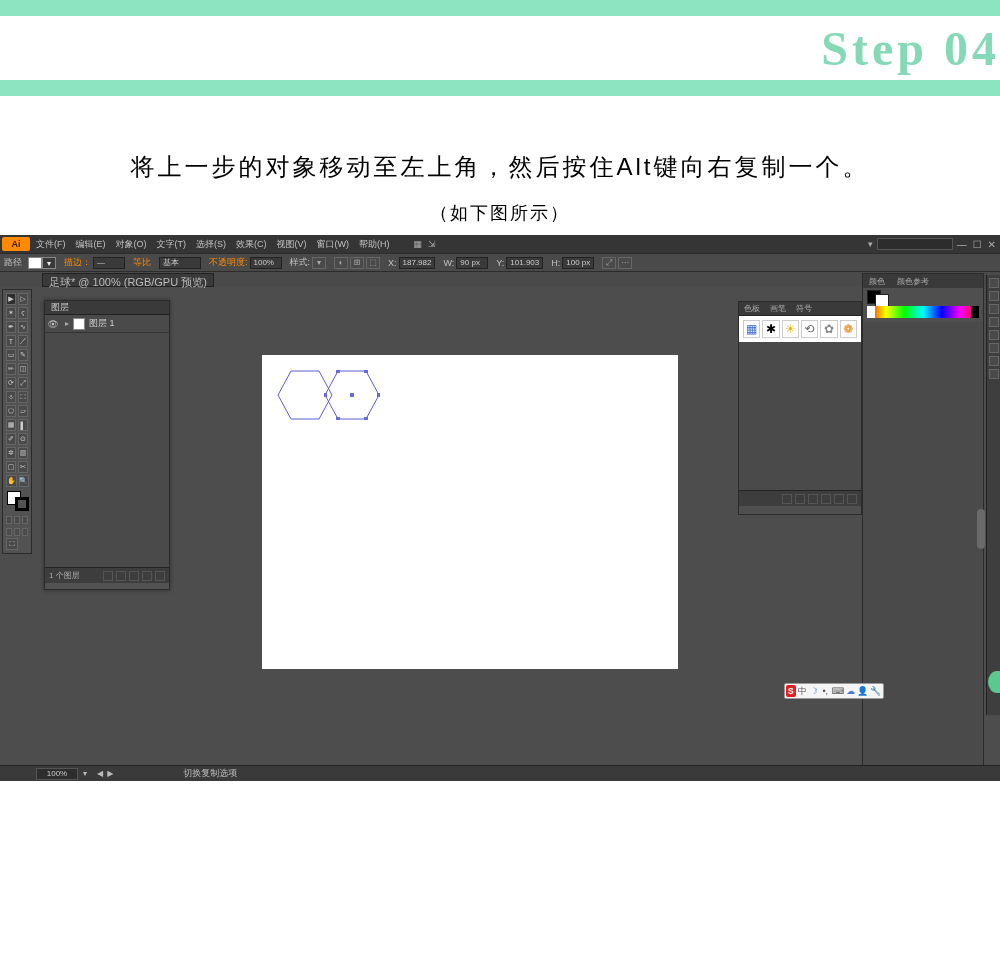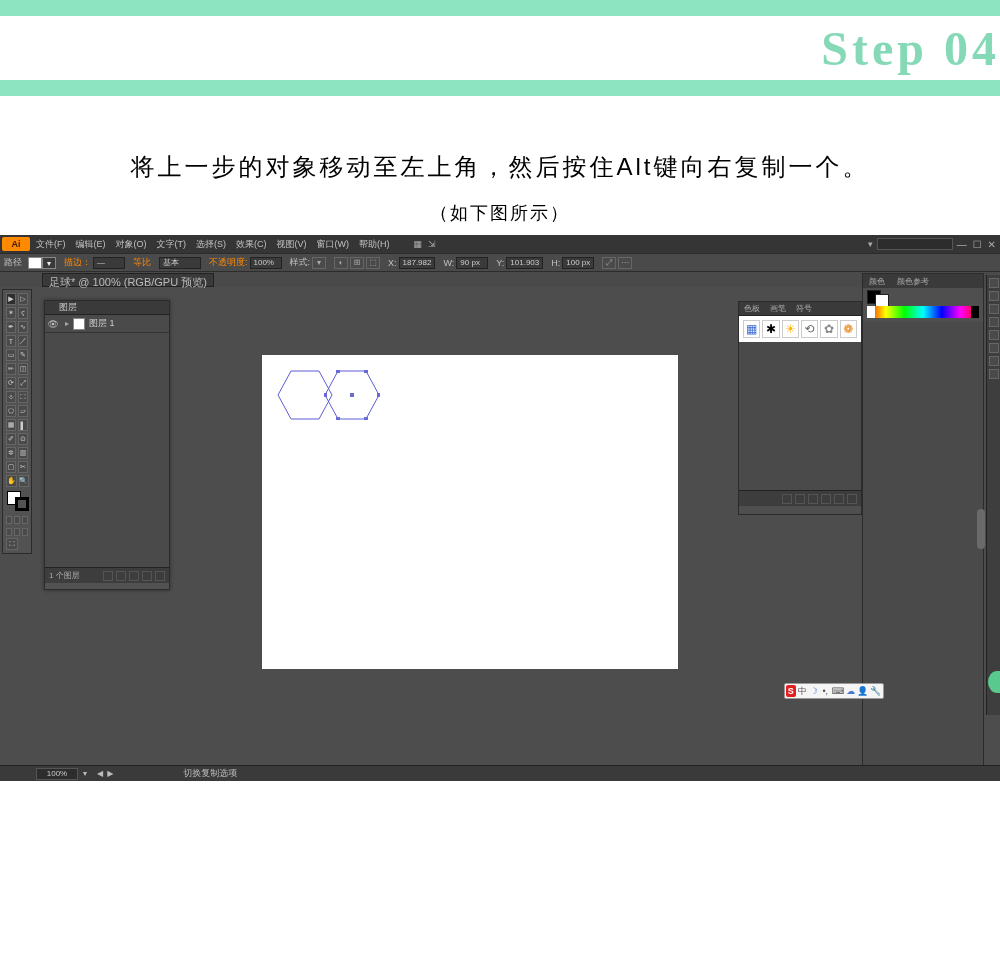--- a/index.html
+++ b/index.html
@@ -40,21 +40,21 @@
   .tool { width:12px; height:12px; margin:1px; border:1px solid #666; background:#4a4a4a; color:#ccc; font-size:7px; display:flex; align-items:center; justify-content:center; }
   .tool.active { background:#2f2f2f; }
   .fillstroke { position:relative; width:26px; height:22px; margin:3px 0 0 2px; }
   .fillstroke .fb { position:absolute; width:14px; height:14px; background:#fff; border:1px solid #000; }
   .fillstroke .sb { position:absolute; width:14px; height:14px; left:8px; top:6px; background:#525252; border:3px solid #000; }
   .mode-row { display:flex; margin-top:2px; }
   .mode-row div { width:8px; height:8px; border:1px solid #666; margin:1px; background:#4a4a4a; }
   
   .layersP { position:absolute; left:44px; top:65px; width:126px; height:290px; background:#525252; border:1px solid #2b2b2b; box-shadow:0 0 4px rgba(0,0,0,.4); }
   .layersP .hdr { height:14px; background:#3a3a3a; border-bottom:1px solid #222; display:flex; align-items:center; }
-  .layersP .tab { font-size:9px; color:#ccc; padding:0 6px;margin-left:8px; }
+  .layersP .tab { font-size:9px; color:#ccc; padding:0 6px; }
   .layer-row { height:18px; background:#4a4a4a; display:flex; align-items:center; border-bottom:1px solid #333; }
   .eye { width:16px; height:16px; color:#ccc; font-size:9px; display:flex; align-items:center; justify-content:center; }
   .thumb { width:12px; height:12px; background:#fff; border:1px solid #888; margin:0 4px; }
   .lyname { font-size:9px; color:#ccc; }
   .layersP .body { height:234px; background:#4a4a4a; }
   .layersP .ftr { height:16px; background:#3d3d3d; border-top:1px solid #222; display:flex; align-items:center; font-size:8px; color:#aaa; padding:0 4px; justify-content:space-between; }
   .ftr-ic { display:flex; gap:3px; }
   .ftr-ic span{ border:1px solid #555; width:10px;height:10px; }
   
   .artboard { position:absolute; left:262px; top:120px; width:416px; height:314px; background:#fff; }

